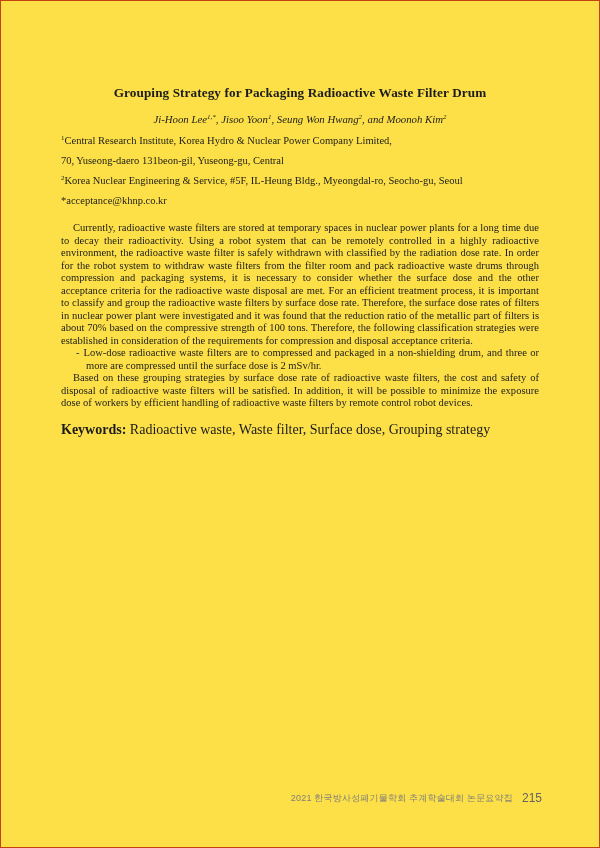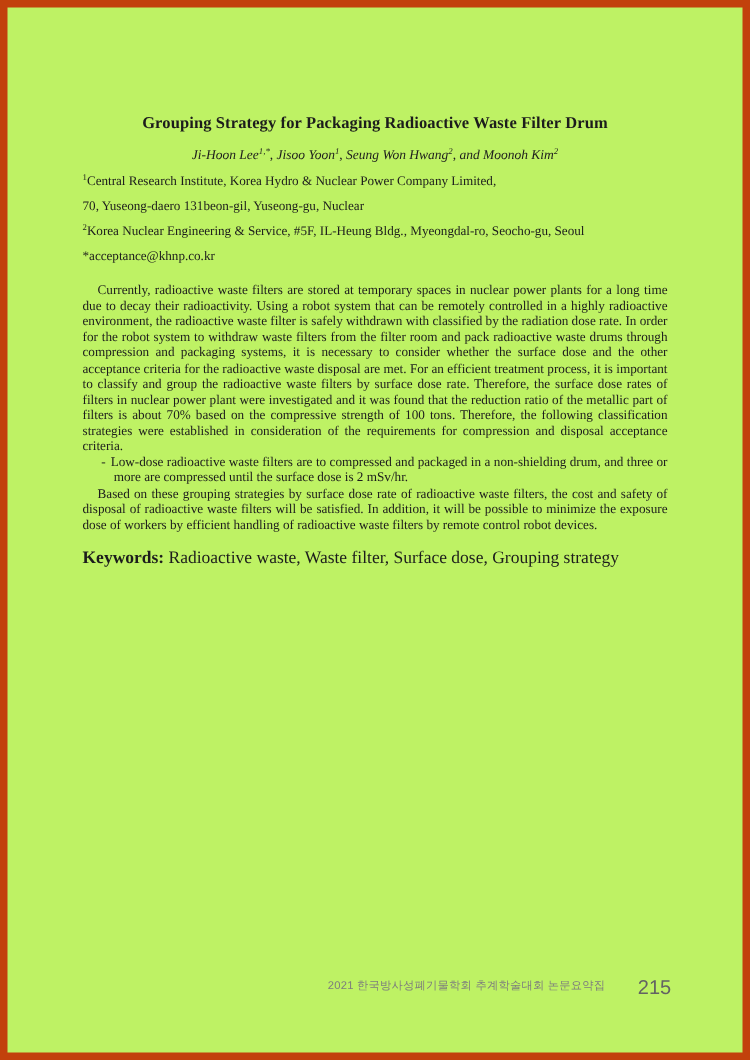--- a/index.html
+++ b/index.html
@@ -1,22 +1,22 @@
 <!DOCTYPE html>
 <html><head>
 <meta charset="utf-8">
 <style>
   html, body { margin: 0; padding: 0; background: #ffffff; }
   .page {
     position: relative;
     width: 600px;
     height: 848px;
-    background: #bef264;
+    background: #fde047;
     box-sizing: border-box;
-    border: 6px solid #c2410c;
+    border: 1px solid #c2410c;
     font-family: "Liberation Serif", serif;
     color: #1c1c1c;
     overflow: hidden;
   }
   .content {
     position: absolute;
     left: 60px;
     right: 60px;
     top: 84px;
   }
@@ -69,48 +69,48 @@
     line-height: 12.5px;
     text-align: left;
     text-indent: 0;
   }
   .keywords .kw-label { font-weight: bold; }
   .footer {
     position: absolute;
     right: 57px;
     bottom: 42px;
     display: flex;
-    align-items: flex-start;
-    gap: 26px;
+    align-items: center;
+    gap: 9px;
     font-family: "Liberation Sans", sans-serif;
     margin-top: 34px;
   }
   .footer-booklet {
     font-size: 9px;
     color: #7d7d7d;
     letter-spacing: 0.2px;
   }
   .footer-page {
-    font-size: 16px;
+    font-size: 12px;
     color: #636363;
   }
 </style>
 </head>
 <body>
 
 <div class="page">
   <div class="content">
 
     <h1 class="paper-title">Grouping Strategy for Packaging Radioactive Waste Filter Drum</h1>
 
     <div class="author-line">Ji-Hoon Lee<sup>1,*</sup>, Jisoo Yoon<sup>1</sup>, Seung Won Hwang<sup>2</sup>, and Moonoh Kim<sup>2</sup></div>
 
     <div class="affil-line"><sup>1</sup>Central Research Institute, Korea Hydro &amp; Nuclear Power Company Limited,</div>
 
-    <div class="affil-line">70, Yuseong-daero 131beon-gil, Yuseong-gu, Nuclear</div>
+    <div class="affil-line">70, Yuseong-daero 131beon-gil, Yuseong-gu, Central</div>
 
     <div class="affil-line"><sup>2</sup>Korea Nuclear Engineering &amp; Service, #5F, IL-Heung Bldg., Myeongdal-ro, Seocho-gu, Seoul</div>
 
     <div class="affil-line">*acceptance@khnp.co.kr</div>
 
     <div class="abstract">
 
       <p>Currently, radioactive waste filters are stored at temporary spaces in nuclear power plants for a long time due to decay their radioactivity. Using a robot system that can be remotely controlled in a highly radioactive environment, the radioactive waste filter is safely withdrawn with classified by the radiation dose rate. In order for the robot system to withdraw waste filters from the filter room and pack radioactive waste drums through compression and packaging systems, it is necessary to consider whether the surface dose and the other acceptance criteria for the radioactive waste disposal are met. For an efficient treatment process, it is important to classify and group the radioactive waste filters by surface dose rate. Therefore, the surface dose rates of filters in nuclear power plant were investigated and it was found that the reduction ratio of the metallic part of filters is about 70% based on the compressive strength of 100 tons. Therefore, the following classification strategies were established in consideration of the requirements for compression and disposal acceptance criteria.</p>
 
       <div class="bullet">

